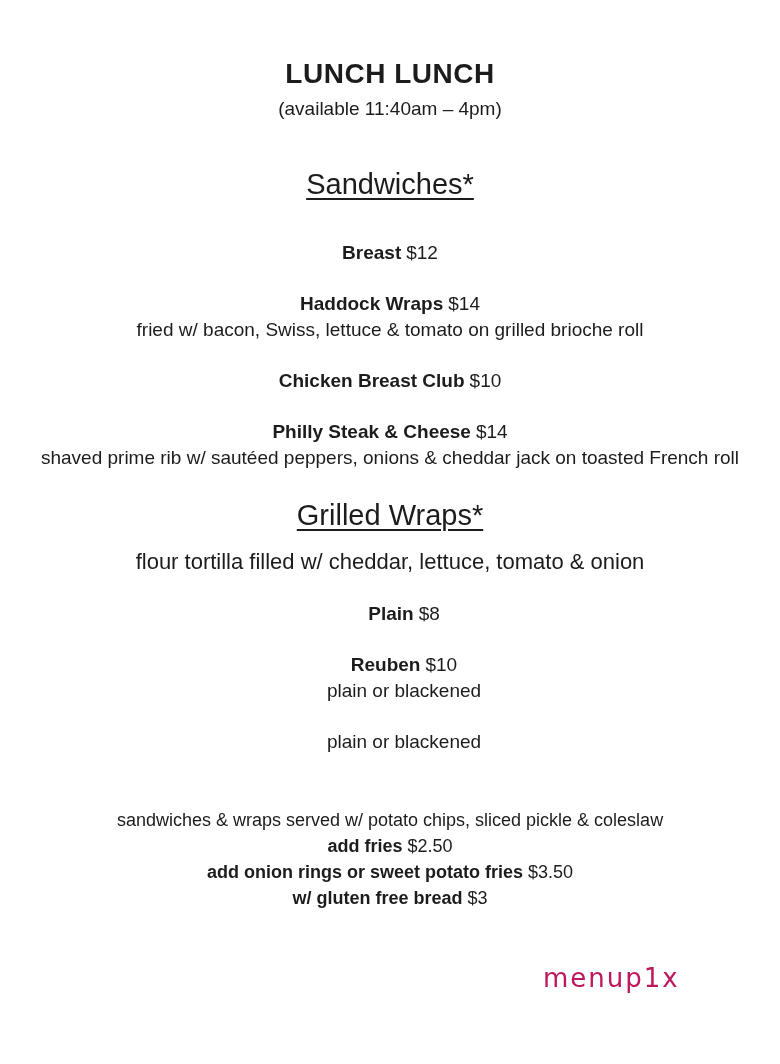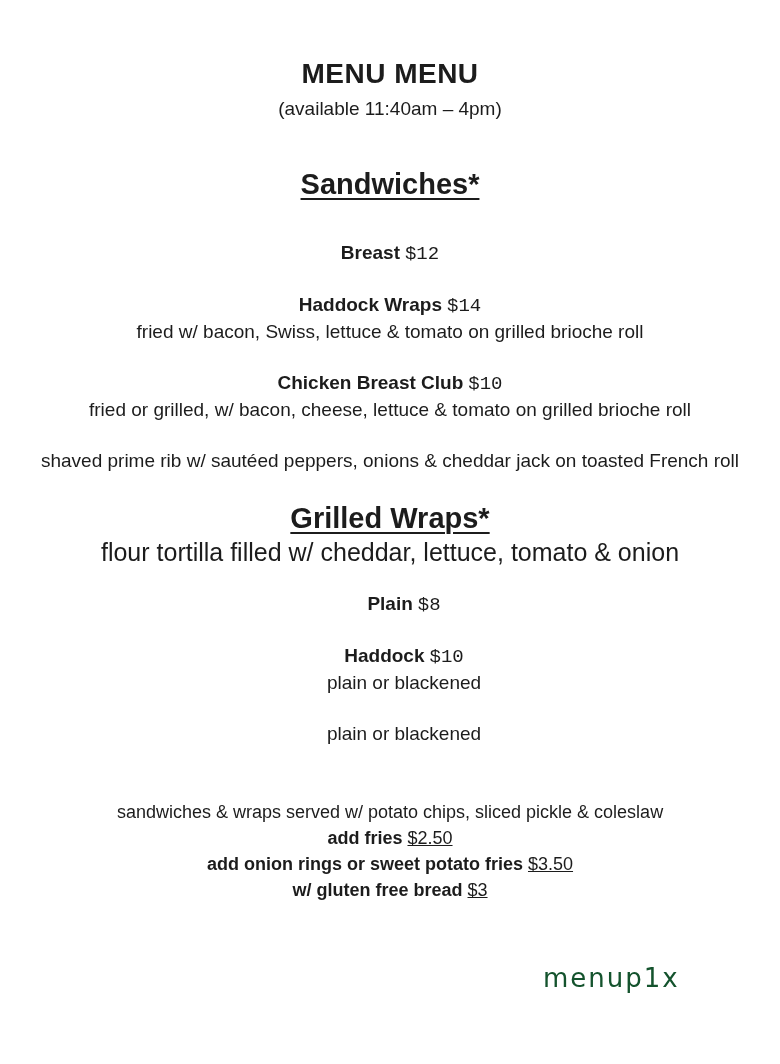--- a/index.html
+++ b/index.html
@@ -23,61 +23,61 @@
     margin: 0;
     letter-spacing: 0.5px;
   }
   .subtitle {
     font-size: 19px;
     line-height: 26px;
     margin-top: 6px;
   }
   .section-heading {
     font-size: 29px;
-    font-weight: bold;
+    font-weight: normal;
     line-height: 36px;
     margin: 0;
     text-decoration: underline;
     text-underline-offset: 4px;
     text-decoration-thickness: 2px;
   }
   .heading-sandwiches { margin-top: 44px; }
   .heading-wraps { margin-top: 26px; }
   .items-sandwiches { margin-top: 38px; }
   .items-wraps { margin-top: 26px; padding-left: 28px; }
   .section-intro {
-    font-size: 25px;
+    font-size: 22px;
     line-height: 26px;
-    margin-top: 3px;
+    margin-top: 16px;
   }
   .menu-item { margin-bottom: 25px; font-size: 19px; line-height: 26px; }
   .menu-item:last-child { margin-bottom: 0; }
   .item-name { font-weight: bold; }
-  .item-price { margin-left: 5px; font-family: Liberation Mono, monospace; }
+  .item-price { margin-left: 5px; }
   .item-desc { }
   .footer { margin-top: 52px; font-size: 18px; line-height: 26px; }
   .addon-label { font-weight: bold; }
-  .addon-price { margin-left: 5px; text-decoration: underline; }
+  .addon-price { margin-left: 5px; }
   .watermark {
     position: absolute;
     left: 543px;
     top: 963px;
     font-family: "DejaVu Sans", sans-serif;
     font-size: 26px;
     letter-spacing: 2px;
-    color: #14532d;
+    color: #be185d;
     user-select: none;
   }
 </style>
 </head>
 <body>
 
 <div class="page">
 
-  <h1 class="title">MENU MENU</h1>
+  <h1 class="title">LUNCH LUNCH</h1>
   <div class="subtitle">(available 11:40am – 4pm)</div>
 
   <h2 class="section-heading heading-sandwiches">Sandwiches*</h2>
 
   <div class="items-sandwiches">
 
     <div class="menu-item">
       <div class="item-line">
         <span class="item-name">Breast</span><span class="item-price">$12</span>
       </div>
@@ -87,43 +87,45 @@
       <div class="item-line">
         <span class="item-name">Haddock Wraps</span><span class="item-price">$14</span>
       </div>
       <div class="item-desc">fried w/ bacon, Swiss, lettuce &amp; tomato on grilled brioche roll</div>
     </div>
 
     <div class="menu-item">
       <div class="item-line">
         <span class="item-name">Chicken Breast Club</span><span class="item-price">$10</span>
       </div>
-      <div class="item-desc">fried or grilled, w/ bacon, cheese, lettuce &amp; tomato on grilled brioche roll</div>
     </div>
 
     <div class="menu-item">
+      <div class="item-line">
+        <span class="item-name">Philly Steak &amp; Cheese</span><span class="item-price">$14</span>
+      </div>
       <div class="item-desc">shaved prime rib w/ sautéed peppers, onions &amp; cheddar jack on toasted French roll</div>
     </div>
 
   </div>
 
   <h2 class="section-heading heading-wraps">Grilled Wraps*</h2>
   <div class="section-intro">flour tortilla filled w/ cheddar, lettuce, tomato &amp; onion</div>
 
   <div class="items-wraps">
 
     <div class="menu-item">
       <div class="item-line">
         <span class="item-name">Plain</span><span class="item-price">$8</span>
       </div>
     </div>
 
     <div class="menu-item">
       <div class="item-line">
-        <span class="item-name">Haddock</span><span class="item-price">$10</span>
+        <span class="item-name">Reuben</span><span class="item-price">$10</span>
       </div>
       <div class="item-desc">plain or blackened</div>
     </div>
 
     <div class="menu-item">
       <div class="item-desc">plain or blackened</div>
     </div>
 
   </div>
 

